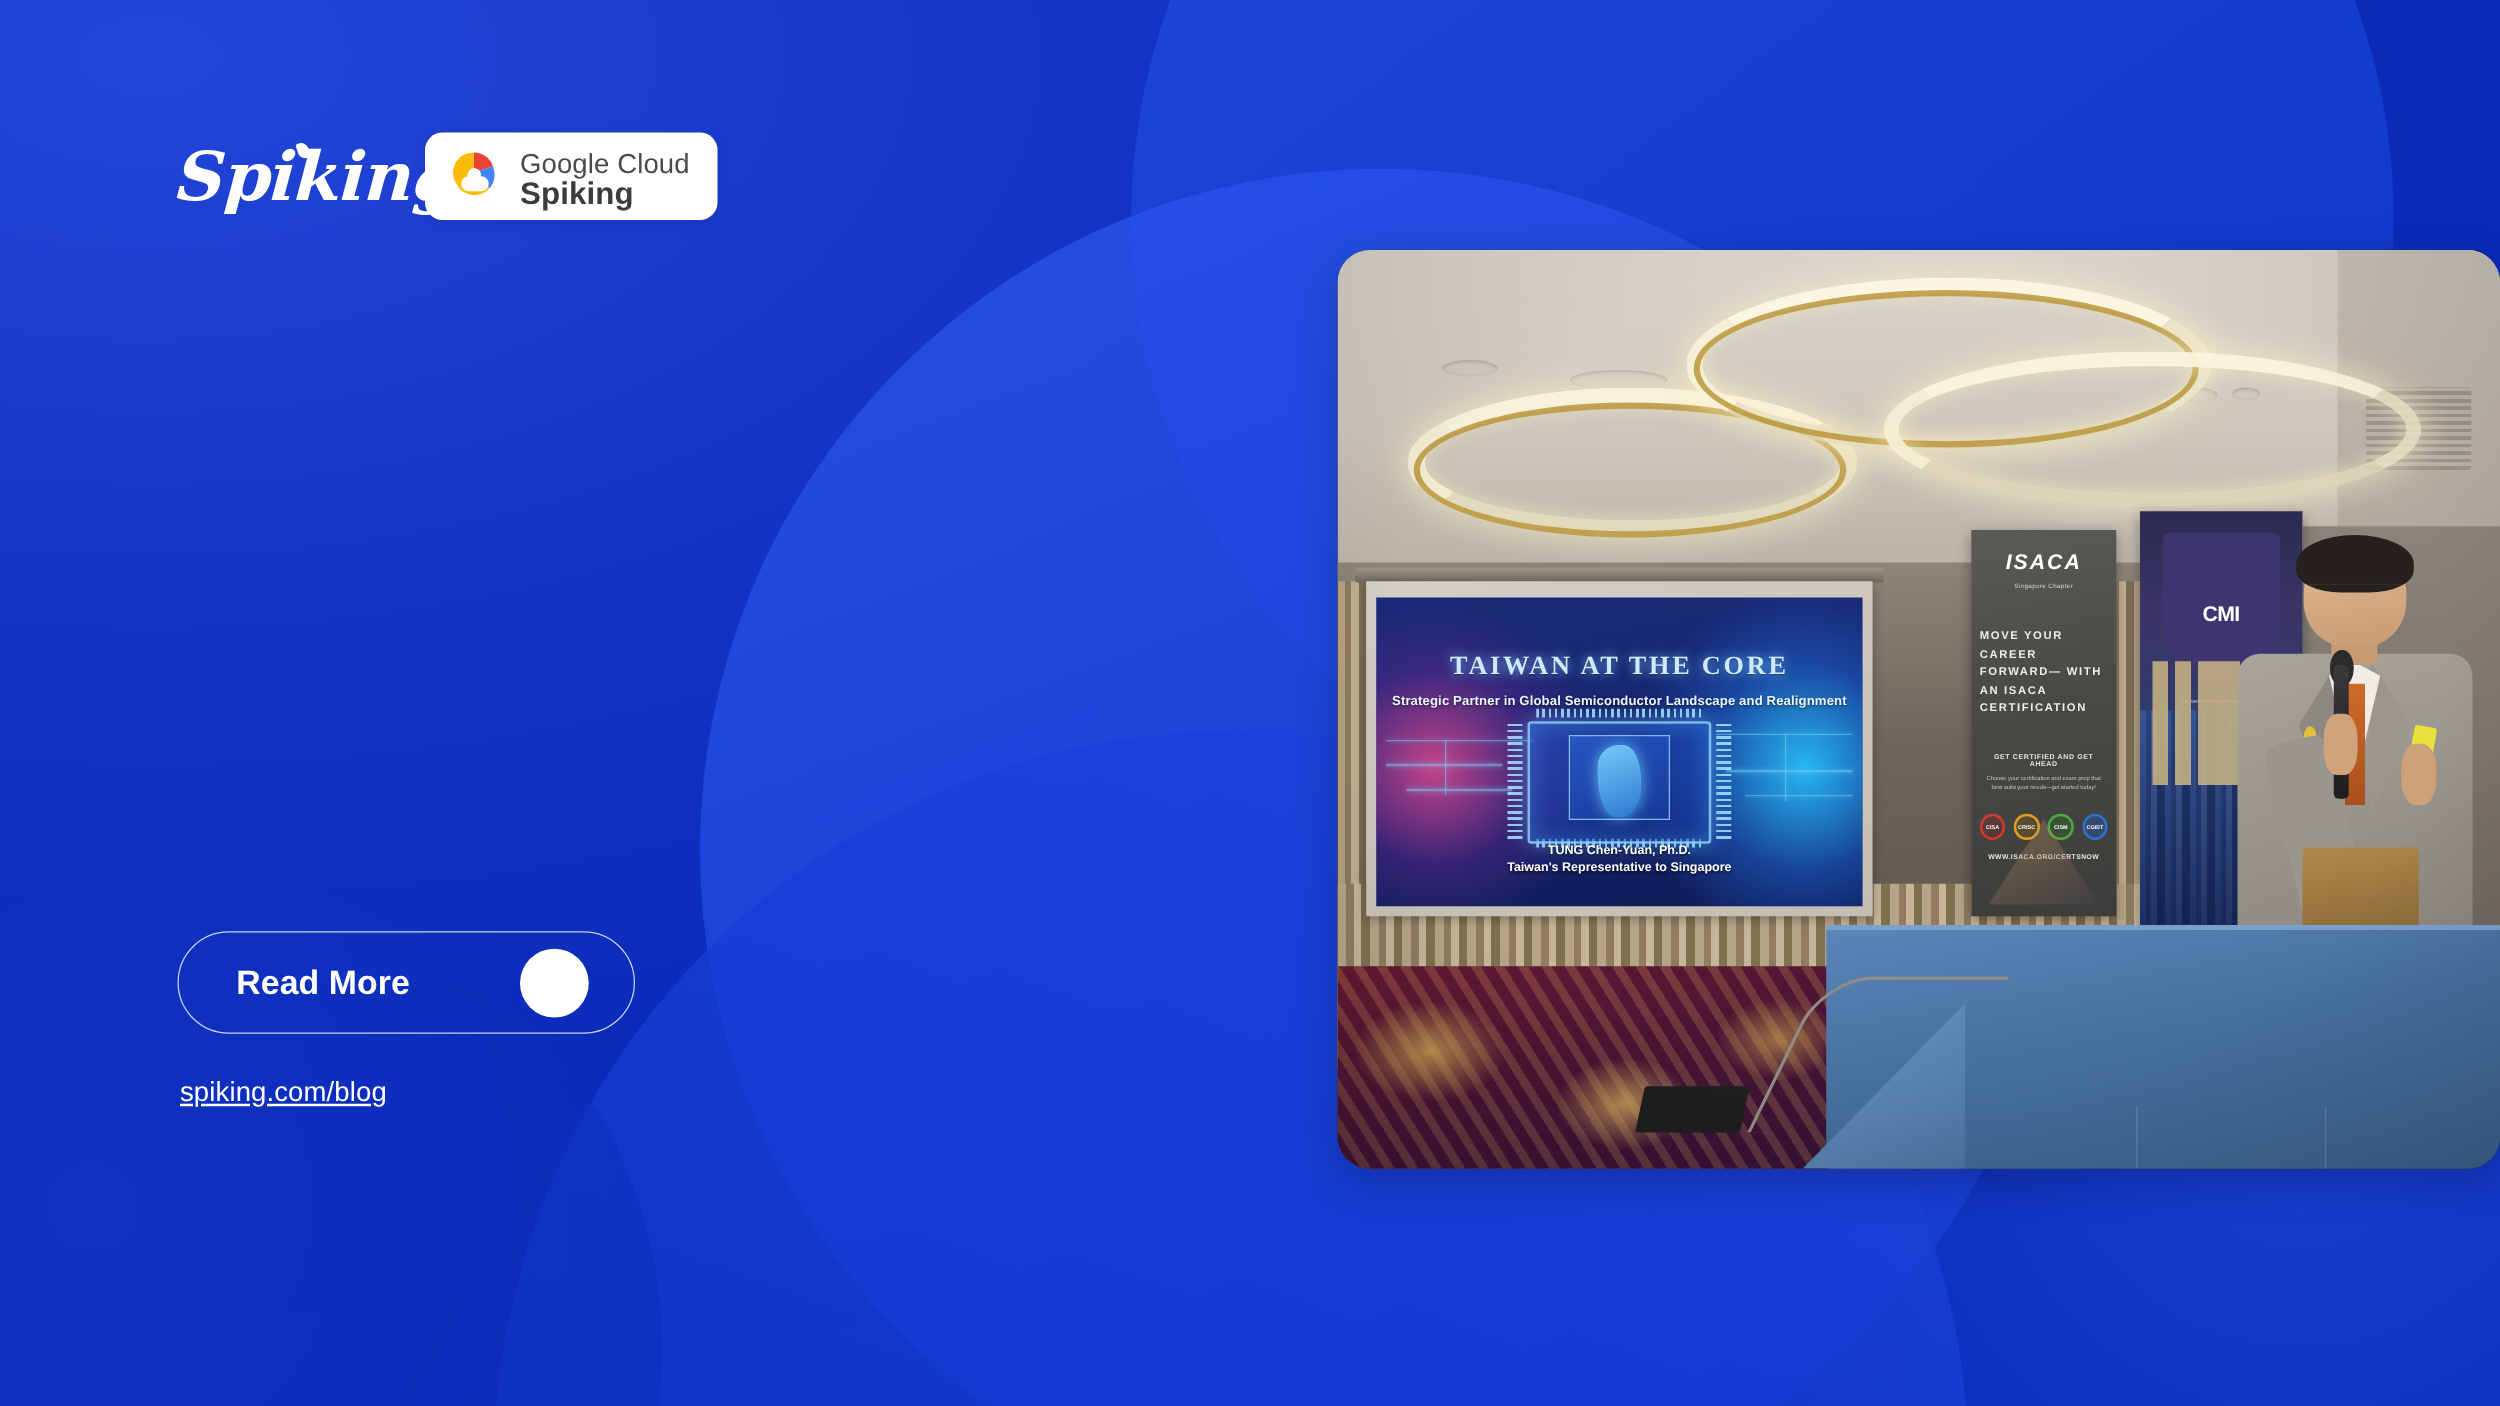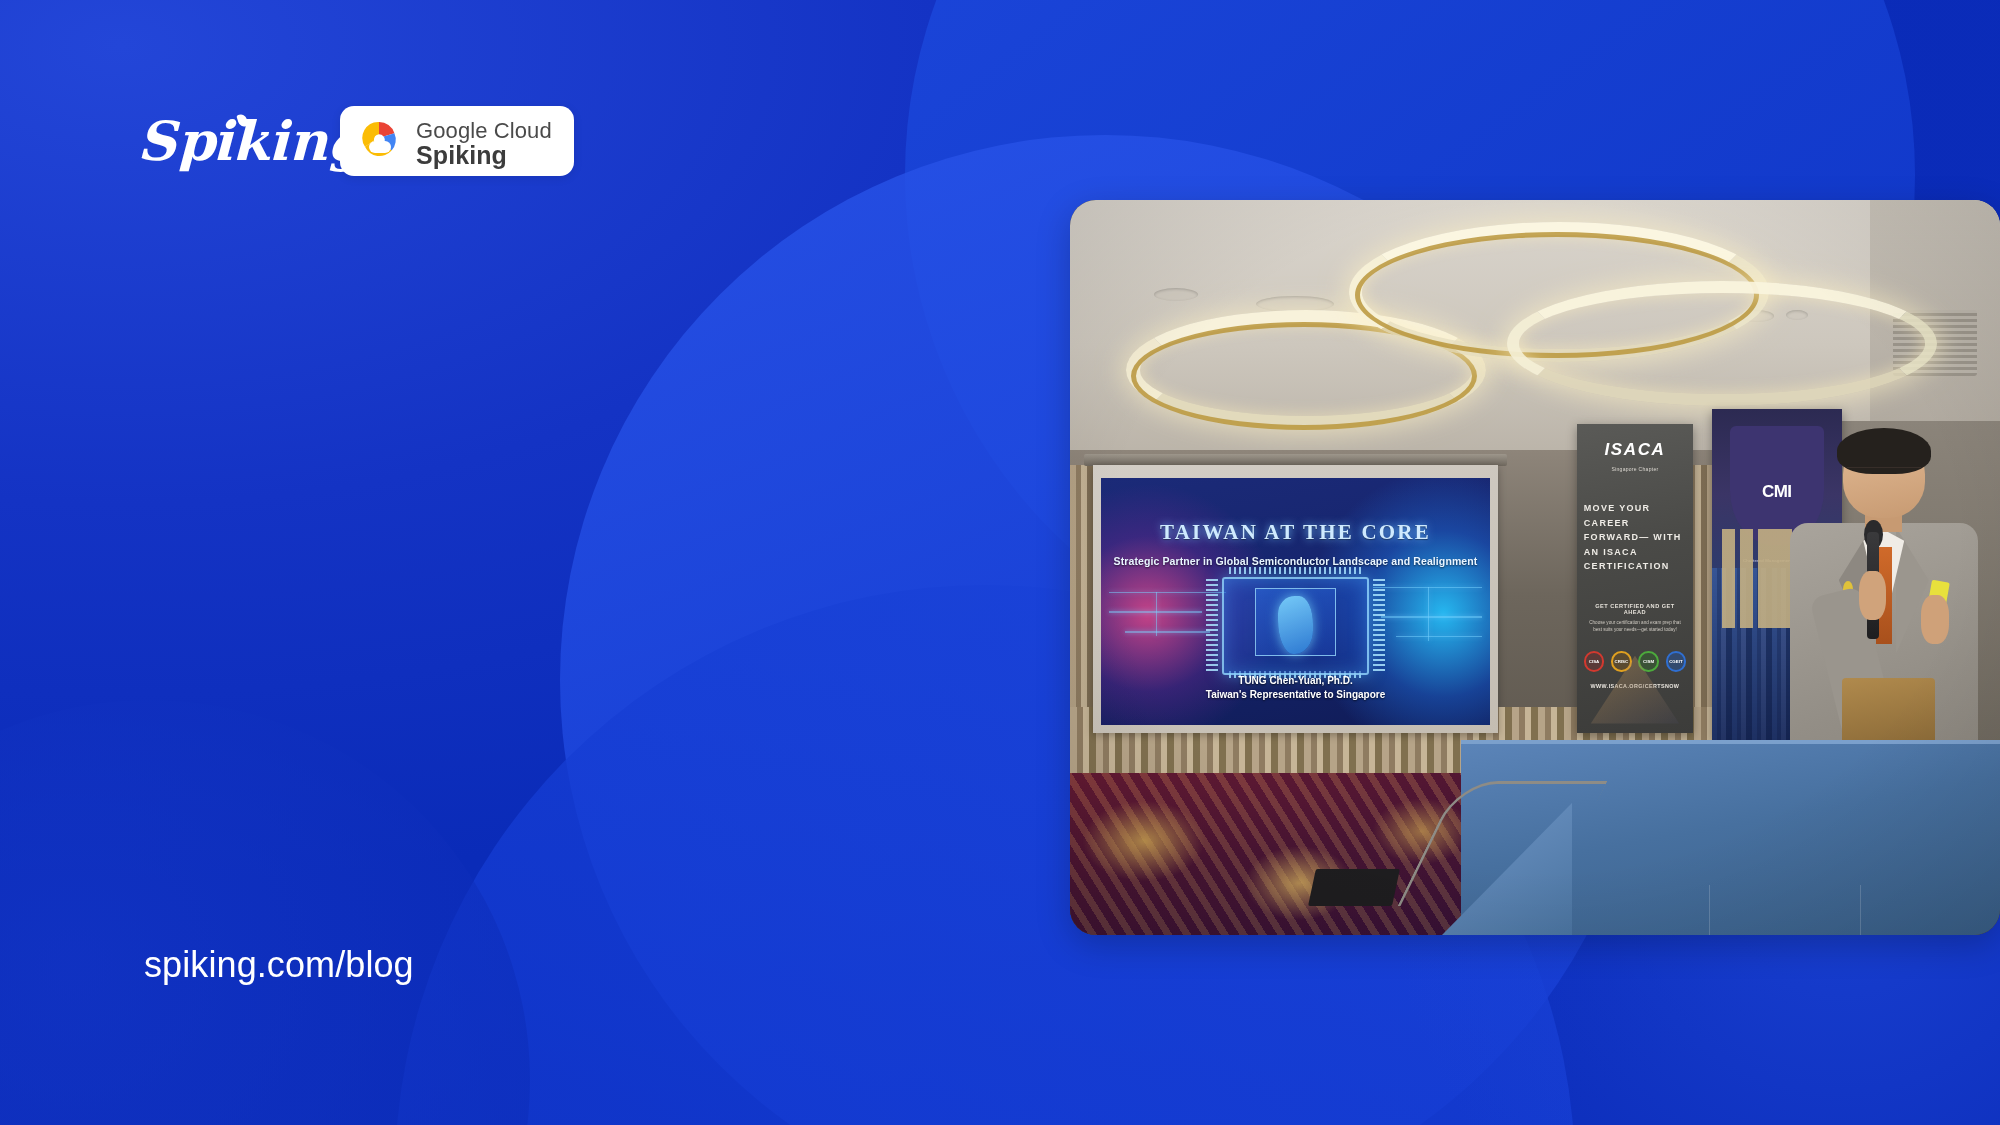--- a/index.html
+++ b/index.html
@@ -150,25 +150,26 @@
   .read-more-dot {
     width:55px; height:55px;
     border-radius:50%;
     background:#ffffff;
     position:absolute;
     right:36px; top:13px;
   }
 
   
   .site-url {
-    position:absolute; left:2px; top:944px;
+    position:absolute; left:2px; top:861px;
     color:#ffffff;
-    font-size:36px;
+    font-size:22px;
     font-weight:400;
     letter-spacing:.1px;
+    text-decoration:underline;
   }
 
   
   .photo {
     position:absolute;
     left:1070px; top:200px;
     width:930px; height:735px;
     border-radius:26px;
     overflow:hidden;
     z-index:6;
@@ -631,20 +632,24 @@
         </span>
         <span class="gc-text">
           <span class="gc-line1">Google Cloud</span>
           <span class="gc-line2">Spiking</span>
         </span>
       </div>
 
     </div>
 
 
+    <div class="read-more">
+      <span class="read-more-label">Read More</span>
+      <span class="read-more-dot"></span>
+    </div>
 
     <div class="site-url">spiking.com/blog</div>
 
   </div>
 
   <div class="photo">
     <div class="photo-inner">
 
       <div class="ceiling"></div>
       <div class="ceiling-vent v1"></div>

